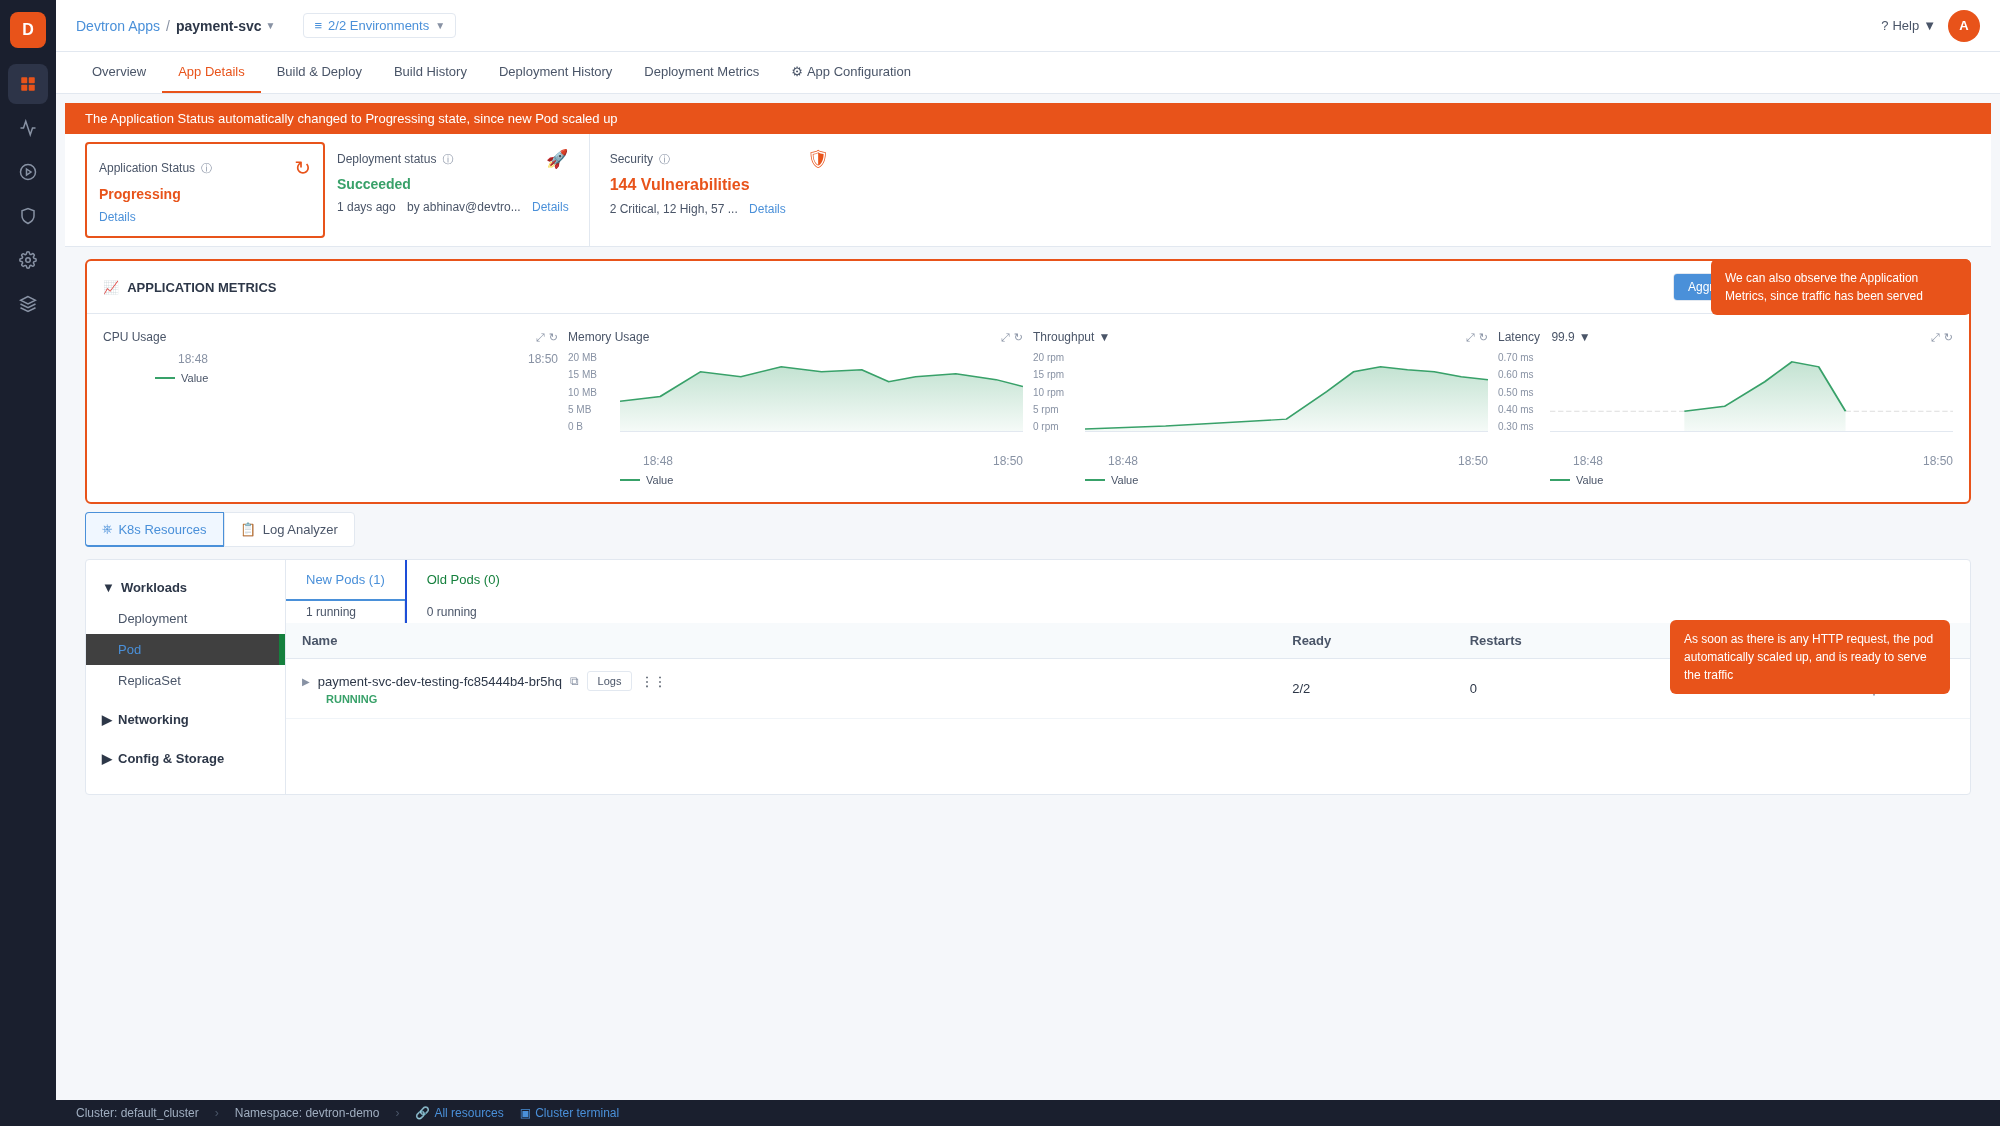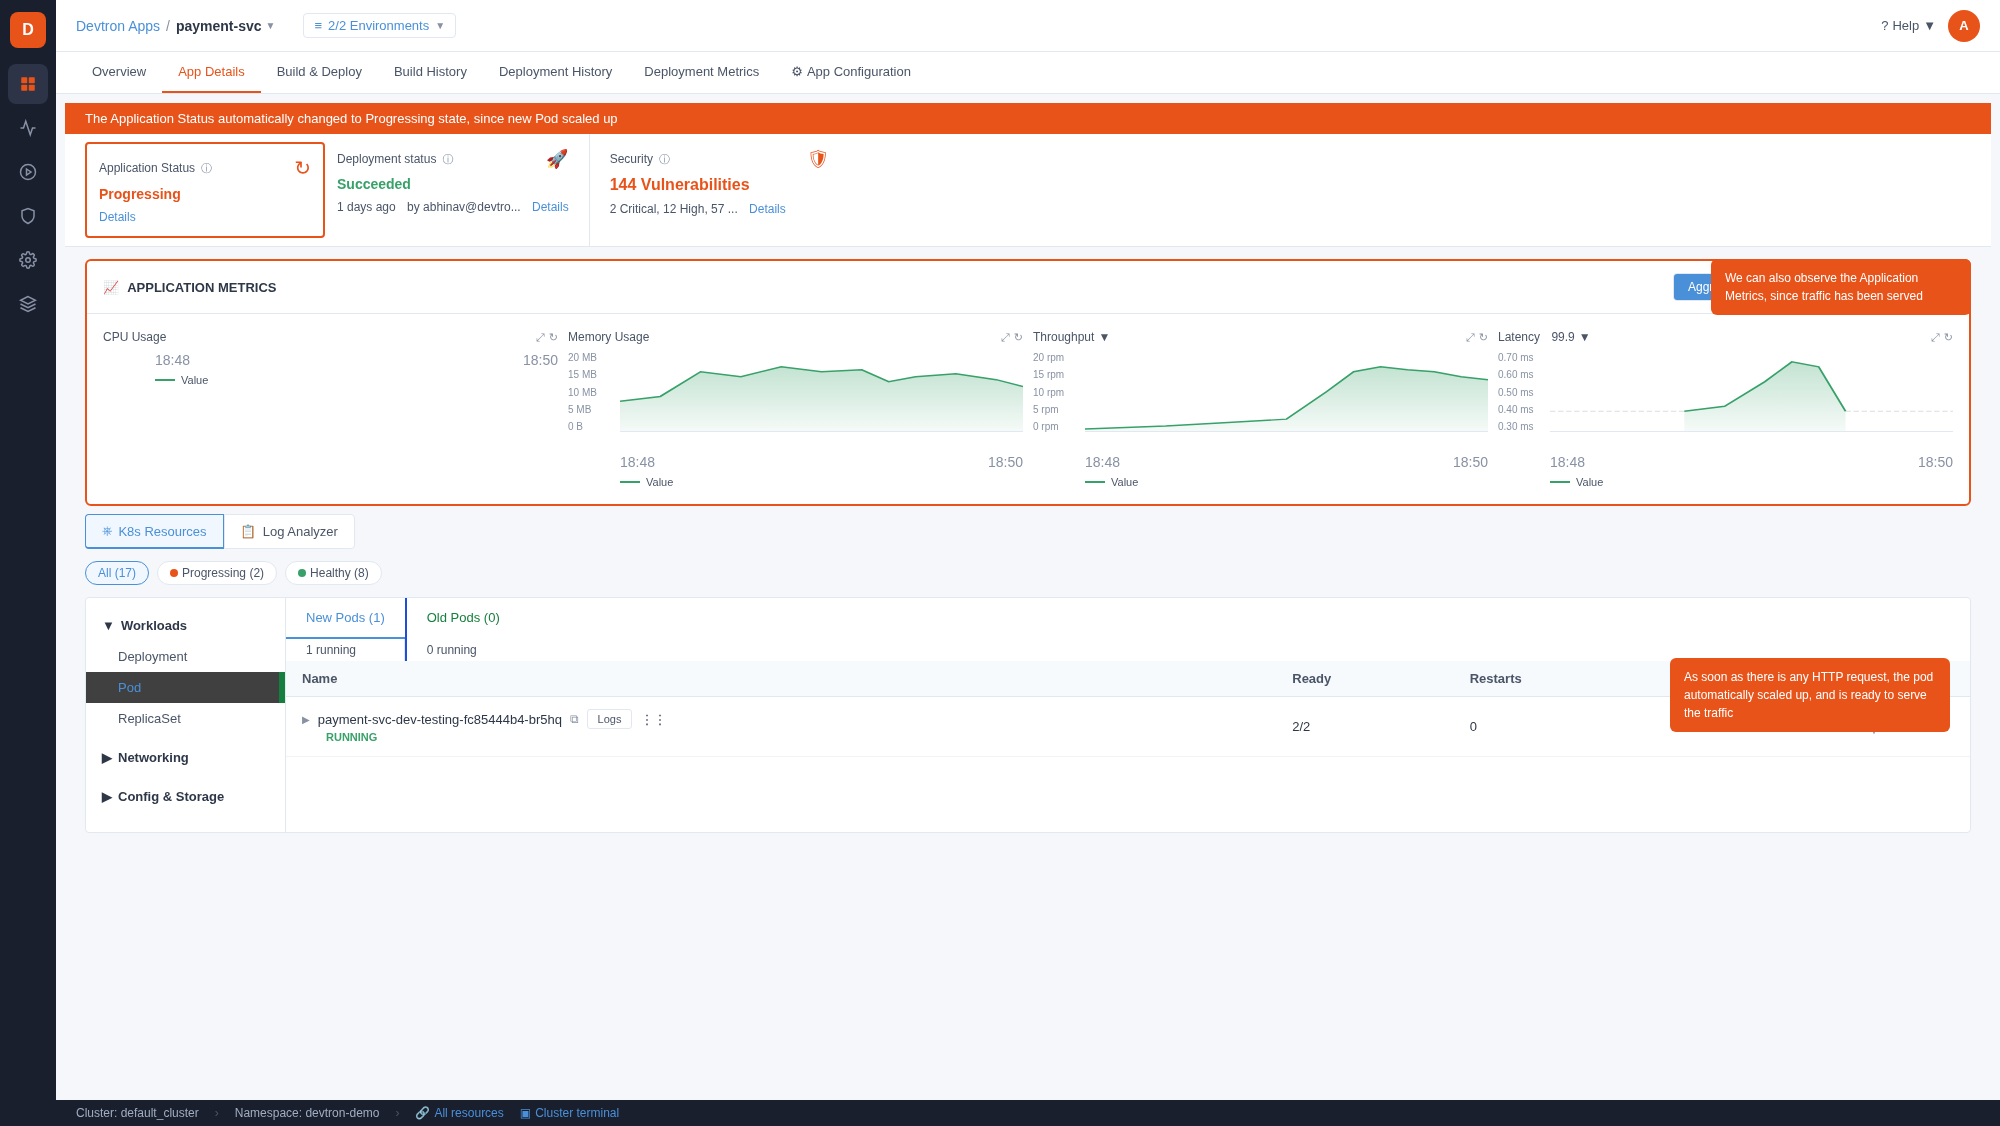--- a/index.html
+++ b/index.html
@@ -159,21 +159,21 @@
     .chart-panel { }
     .chart-header { display: flex; align-items: center; justify-content: space-between; margin-bottom: 8px; }
     .chart-title { font-size: 12px; color: #4a5568; font-weight: 500; display: flex; align-items: center; gap: 4px; }
     .chart-actions { display: flex; align-items: center; gap: 4px; }
     .chart-icon-btn { color: #8892a4; cursor: pointer; font-size: 11px; background: none; border: none; }
     .chart-area { height: 100px; position: relative; }
     .chart-y-axis { position: absolute; left: 0; top: 0; bottom: 20px; display: flex; flex-direction: column; justify-content: space-between; font-size: 10px; color: #8892a4; width: 48px; }
     .chart-content { position: absolute; left: 52px; right: 0; top: 0; bottom: 20px; border-bottom: 1px solid #e2e8f0; }
     .chart-svg { width: 100%; height: 100%; }
     .chart-x-axis { display: flex; justify-content: space-between; padding-left: 52px; margin-top: 2px; }
-    .chart-x-label { font-size: 14px; color: #8892a4; }
+    .chart-x-label { font-size: 12px; color: #8892a4; margin-left: 23px; }
     .chart-legend { display: flex; align-items: center; gap: 6px; margin-top: 6px; padding-left: 52px; font-size: 11px; color: #4a5568; }
     .legend-line { width: 20px; height: 2px; background: #38a169; display: inline-block; }
 
     
     .k8s-section { margin: 0 20px 16px; }
     .k8s-tabs { display: flex; gap: 0; margin-bottom: 12px; }
     .k8s-tab {
       display: flex; align-items: center; gap: 6px;
       padding: 8px 16px;
       border: 1px solid #e2e8f0;
@@ -610,33 +610,20 @@
         <div class="k8s-tab active">
           <span>⎈</span>
           <span>K8s Resources</span>
         </div>
         <div class="k8s-tab">
           <span>📋</span>
           <span>Log Analyzer</span>
         </div>
       </div>
 
-      <div class="filter-chips">
-        <div class="chip active">
-          <span>All (17)</span>
-        </div>
-        <div class="chip">
-          <span class="chip-dot"></span>
-          <span>Progressing (2)</span>
-        </div>
-        <div class="chip">
-          <span class="chip-dot healthy"></span>
-          <span>Healthy (8)</span>
-        </div>
-      </div>
 
       <div class="workloads-container">
 
         <div class="workloads-sidebar">
           <div class="workload-section">
             <div class="workload-section-header">
               <span>▼</span>
               <span>Workloads</span>
             </div>
             <div class="workload-item">Deployment</div>

